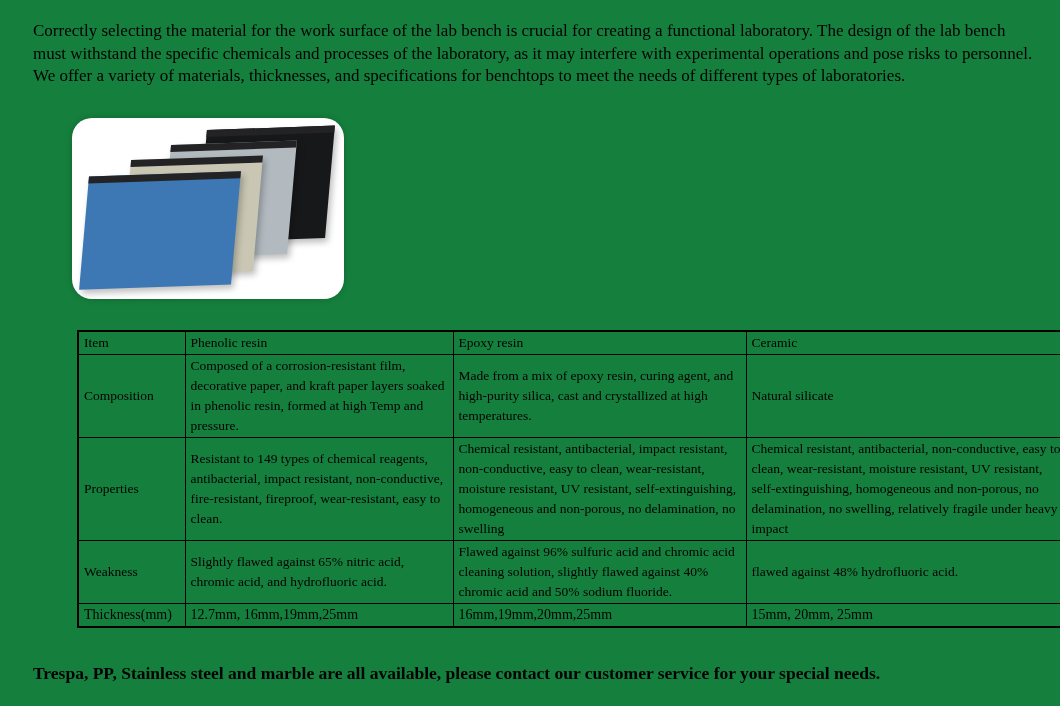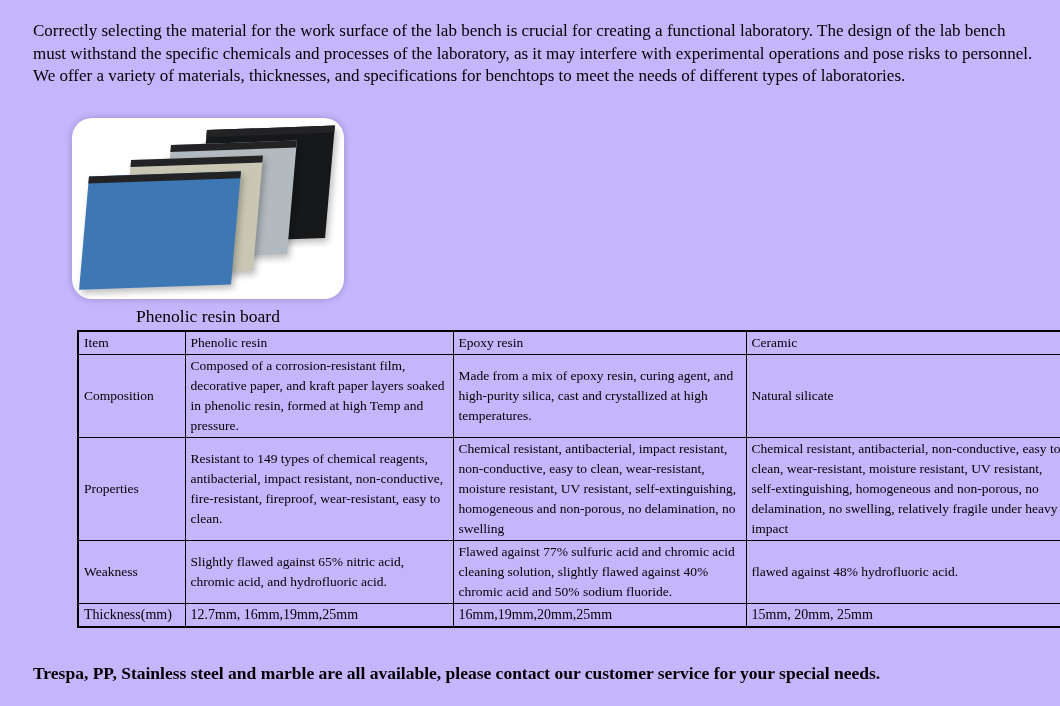--- a/index.html
+++ b/index.html
@@ -1,17 +1,17 @@
 <!DOCTYPE html>
 <html><head>
 <meta charset="utf-8">
 <style>
   * { margin:0; padding:0; box-sizing:border-box; }
   body { background:#ffffff; font-family:"Liberation Serif", serif; }
-  .page { position:relative; width:1060px; height:706px; background:#c4b5fd; overflow:hidden; }
+  .page { position:relative; width:1060px; height:706px; background:#15803d; overflow:hidden; }
 
   .intro { position:absolute; left:33px; top:20px; width:1002px;
            font-size:17px; line-height:22.5px; color:#000; }
 
   
   .products { position:absolute; left:0; top:110px; width:1060px; height:218px; }
   .product { position:absolute; text-align:center; }
   .p0 { left:72px;  width:272px; }
   .p1 { left:358px; width:368px; }
   .p2 { left:762px; width:216px; }
@@ -84,21 +84,20 @@
 
   <div class="products">
 
     <figure class="product p0">
       <div class="imgbox">
         <div class="board ph ph3" style="background-color: rgb(23, 24, 26);"></div>
         <div class="board ph ph2" style="background-color: rgb(178, 186, 192);"></div>
         <div class="board ph ph1" style="background-color: rgb(201, 199, 179);"></div>
         <div class="board ph ph0" style="background-color: rgb(61, 120, 180);"></div>
       </div>
-      <figcaption>Phenolic resin board</figcaption>
     </figure>
 
 
 
   </div>
 
   <table class="spec">
     <colgroup>
       <col style="width:107px">
         <col style="width:268px">
@@ -120,21 +119,21 @@
       </tr>
       <tr class="r-props">
         <td>Properties</td>
         <td>Resistant to 149 types of chemical reagents, antibacterial, impact resistant, non-conductive, fire-resistant, fireproof, wear-resistant, easy to clean.</td>
         <td>Chemical resistant, antibacterial, impact resistant, non-conductive, easy to clean, wear-resistant, moisture resistant, UV resistant, self-extinguishing, homogeneous and non-porous, no delamination, no swelling</td>
         <td>Chemical resistant, antibacterial, non-conductive, easy to clean, wear-resistant, moisture resistant, UV resistant, self-extinguishing, homogeneous and non-porous, no delamination, no swelling, relatively fragile under heavy impact</td>
       </tr>
       <tr class="r-weak">
         <td>Weakness</td>
         <td>Slightly flawed against 65% nitric acid, chromic acid, and hydrofluoric acid.</td>
-        <td>Flawed against 77% sulfuric acid and chromic acid cleaning solution, slightly flawed against 40% chromic acid and 50% sodium fluoride.</td>
+        <td>Flawed against 96% sulfuric acid and chromic acid cleaning solution, slightly flawed against 40% chromic acid and 50% sodium fluoride.</td>
         <td>flawed against 48% hydrofluoric acid.</td>
       </tr>
       <tr class="r-thick">
         <td>Thickness(mm)</td>
         <td>12.7mm, 16mm,19mm,25mm</td>
         <td>16mm,19mm,20mm,25mm</td>
         <td>15mm, 20mm, 25mm</td>
       </tr>
     </tbody>
   </table>

